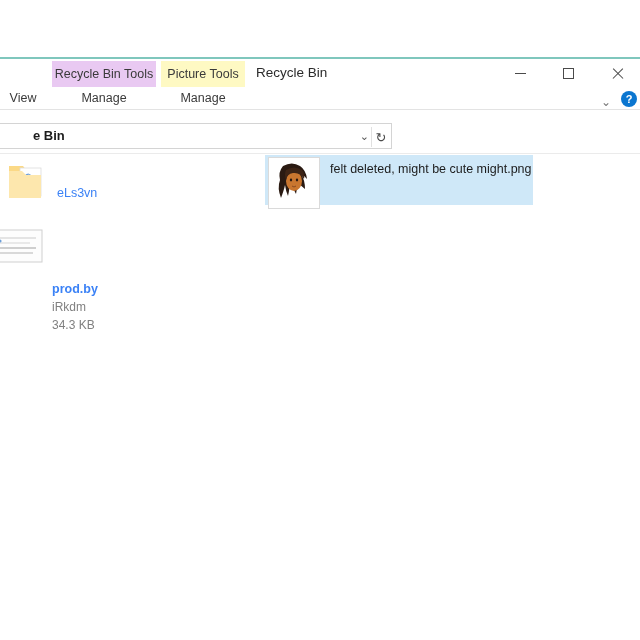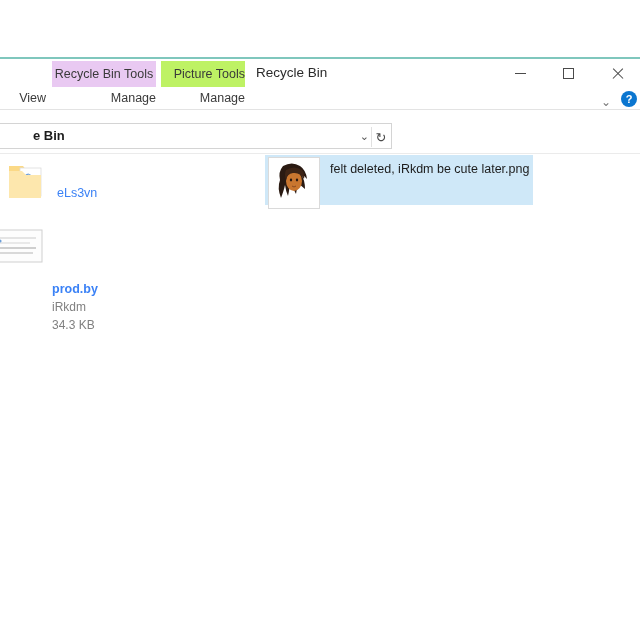--- a/index.html
+++ b/index.html
@@ -58,22 +58,21 @@
     white-space: nowrap;
   }
   #ctx-tab-recyclebin {
     left: 52px;
     width: 104px;
     background: #e9c9f2;
   }
   #ctx-tab-picture {
     left: 161px;
     width: 84px;
-    background: #bef264;
-    text-align: right;
+    background: #fef9c3;
   }
 
   #window-title {
     position: absolute;
     left: 256px;
     top: 6px;
     font-size: 13.5px;
     color: #2b2b2b;
     white-space: nowrap;
   }
@@ -82,21 +81,21 @@
   #tab-row {
     position: absolute;
     left: 0; top: 28px;
     width: 640px; height: 22px;
   }
   .ribbon-tab {
     position: absolute;
     top: 0;
     height: 22px;
     line-height: 22px;
-    text-align: right;
+    text-align: center;
     font-size: 12.5px;
     color: #3a3a3a;
     background: #ffffff;
     white-space: nowrap;
   }
   #ribbon-tab-view   { left: 0px;   width: 46px; }
   #ribbon-tab-manage-1 { left: 52px;  width: 104px; }
   #ribbon-tab-manage-2 { left: 161px; width: 84px; }
 
   
@@ -437,16 +436,16 @@
                  q-1 -9 -7 -13 q-8 -5 -17 0 Z" fill="#2a1a12"></path>
         <ellipse cx="23" cy="23" rx="8" ry="10" fill="#c9762f"></ellipse>
         <path d="M15 12 q8 -5 16 0 q3 4 2 9 q-4 -7 -11 -6 q-6 1 -7 7 q-2 -6 0 -10 Z" fill="#3d2416"></path>
         <ellipse cx="20" cy="22" rx="1.2" ry="1.4" fill="#2a1a12"></ellipse>
         <ellipse cx="26" cy="22" rx="1.2" ry="1.4" fill="#2a1a12"></ellipse>
         <path d="M21 28 q2 2 4 0" fill="none" stroke="#8a4a20" stroke-width="1"></path>
       </svg>
     </span>
   </div>
 
-  <span id="selected-item-label">felt deleted, iRkdm be cute later.png</span>
+  <span id="selected-item-label">felt deleted, might be cute might.png</span>
 
 
 </div>
 
 </body></html>

